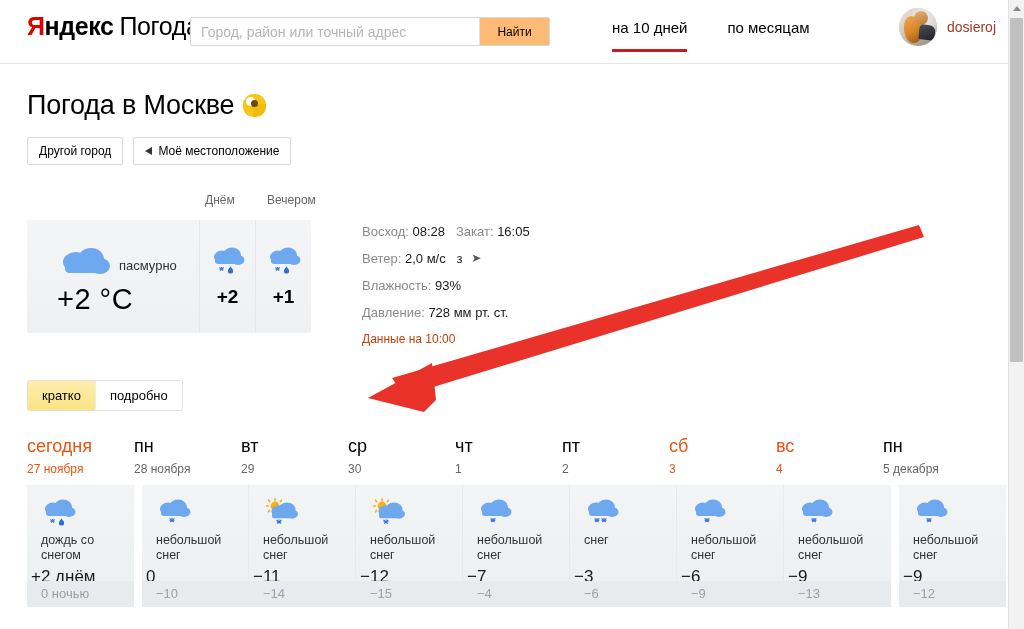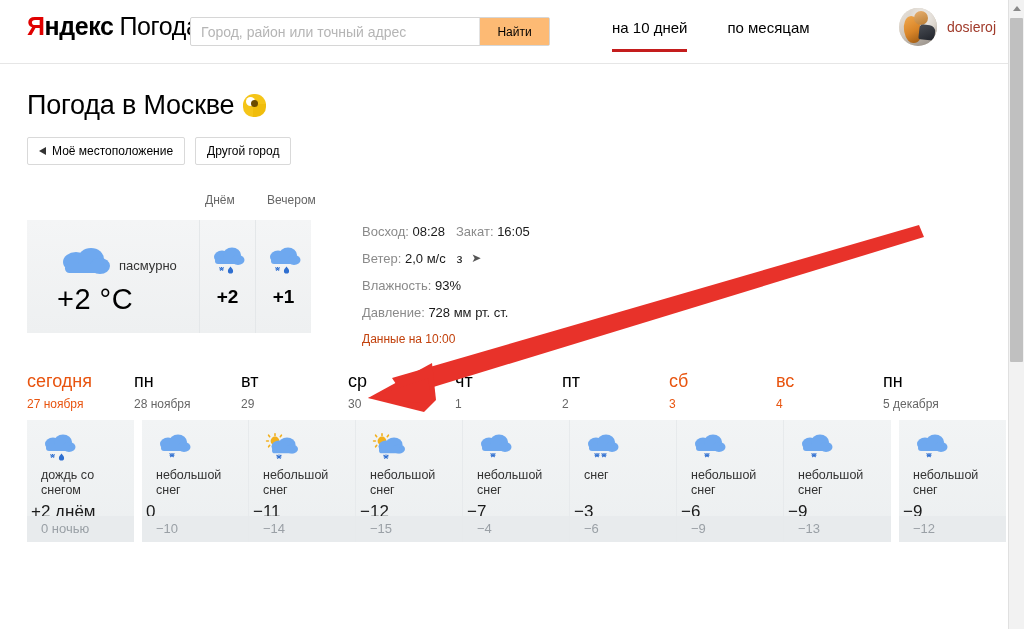--- a/index.html
+++ b/index.html
@@ -538,25 +538,25 @@
         <span class="bq b1"></span>
           <span class="bq b2"></span>
           <span class="bq b3"></span>
         <span class="cut"></span>
           <span class="dot"></span>
       </span>
     </h1>
 
     <div class="loc-buttons">
       <button class="btn-outline">
+        <span>Другой город</span>
+      </button>
+      <button class="btn-outline">
         <span class="arrow-left-glyph"></span>
         <span>Моё местоположение</span>
-      </button>
-      <button class="btn-outline">
-        <span>Другой город</span>
       </button>
     </div>
 
     
     <div class="now-wrap">
 
       <div class="now-labels">
         <span class="now-title">Сейчас</span>
         <span class="now-time">11:14</span>
         <span class="part-label day">Днём</span>
@@ -645,20 +645,24 @@
             <span>Давление:</span>
             <span class="val">728 мм рт. ст.</span>
           </div>
           <div class="fact-line small">Данные на 10:00</div>
         </div>
 
       </div>
     </div>
 
     
+    <div class="tabs">
+      <div class="tab active">кратко</div>
+      <div class="tab">подробно</div>
+    </div>
 
     
     <div class="days-head">
       <div class="day-head accent">
         <div class="dow">сегодня</div>
         <div class="date">27 ноября</div>
       </div>
       <div class="day-head">
         <div class="dow">пн</div>
         <div class="date">28 ноября</div>

